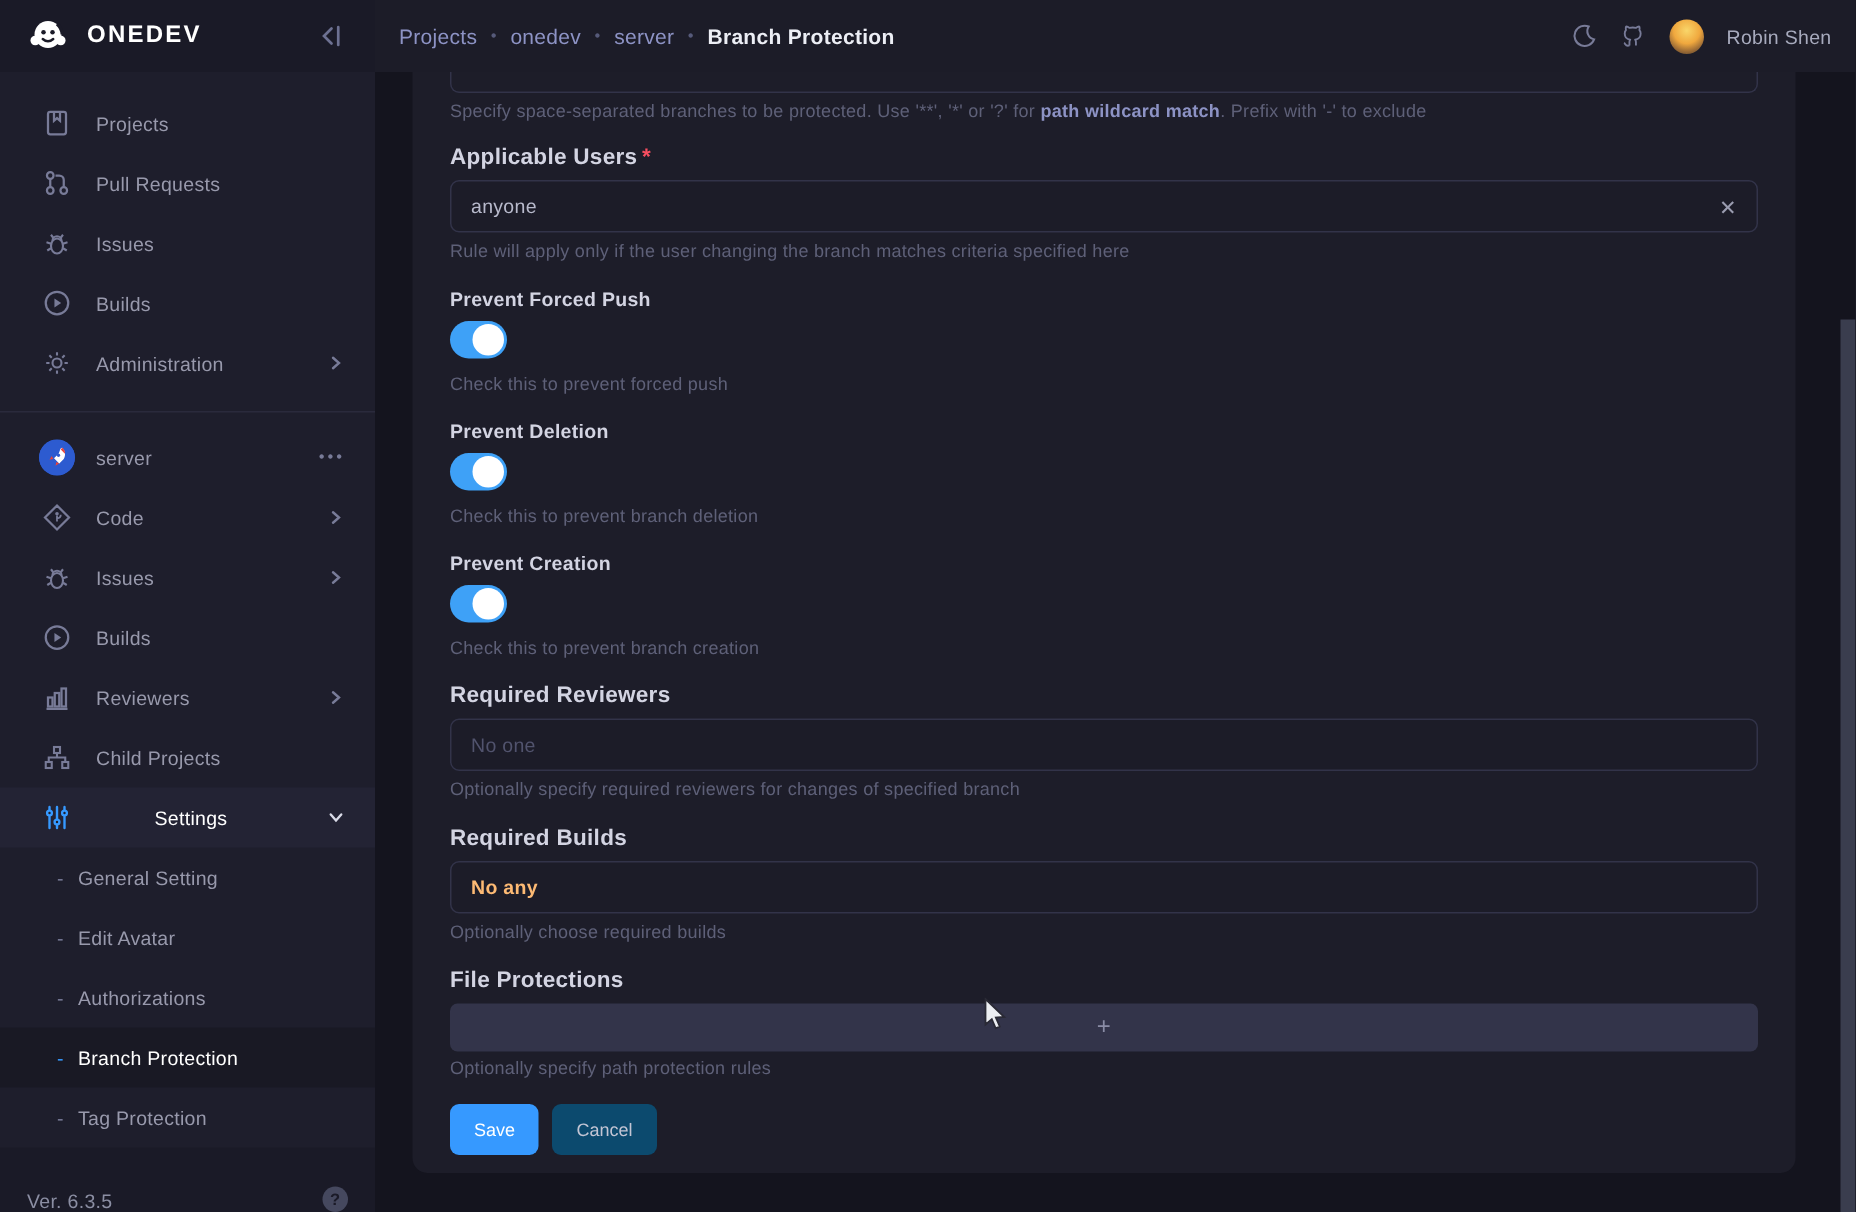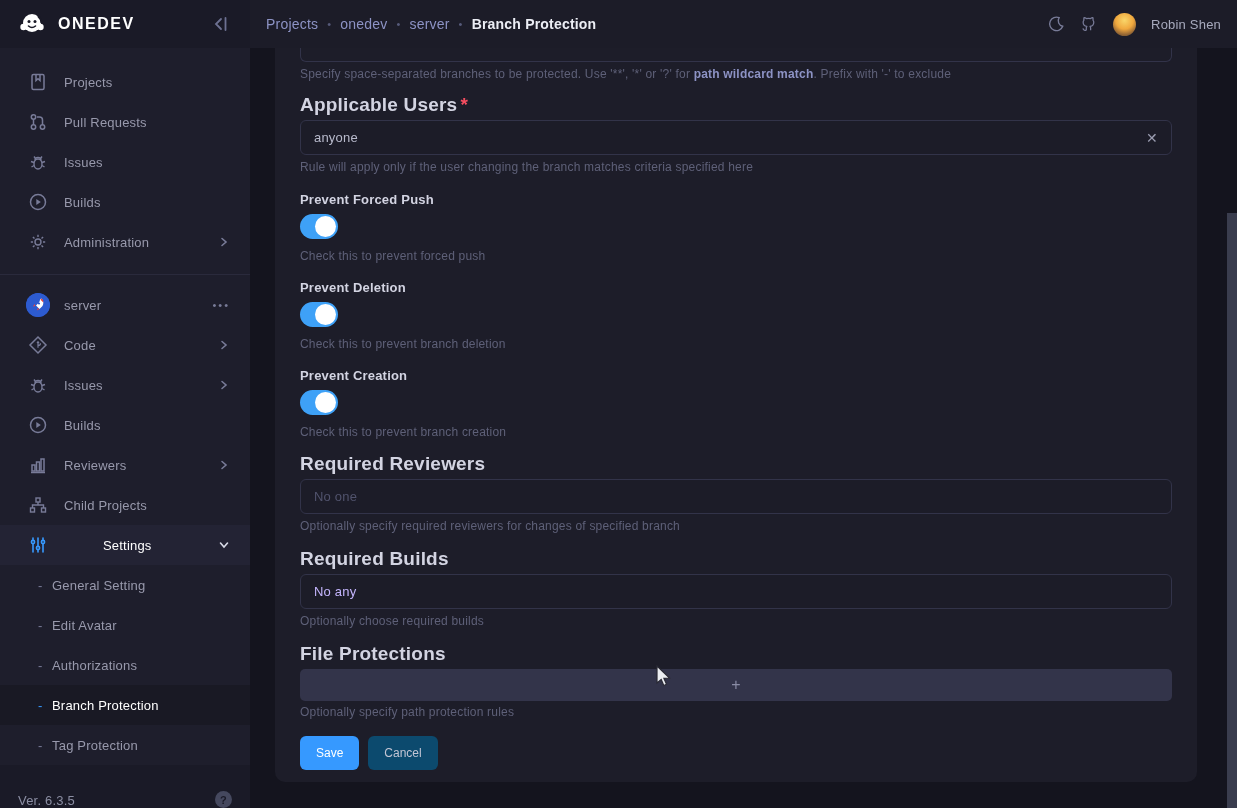--- a/index.html
+++ b/index.html
@@ -91,31 +91,31 @@
   .cropped-input {
     height:14px; border:1px solid #323349; border-top:none;
     border-radius:0 0 6px 6px; margin-bottom:5px;
   }
   .help-text { font-size:12px; color:#5e6078; line-height:14px; }
   .help-link { color:#8d93c5; font-weight:bold; cursor:pointer; }
   .mb16 { margin-bottom:16px; }
   .mb18 { margin-bottom:18px; }
   .mb17 { margin-bottom:17px; }
   .field-label {
-    font-size:19px; font-weight:bold; color:#d3d4e2; margin-bottom:7px; line-height:16px;
+    font-size:15px; font-weight:bold; color:#d3d4e2; margin-bottom:7px; line-height:16px;
   }
   .req-star { color:#f64e60; margin-left:3px; }
   .text-input {
     height:35px; border:1px solid #323349; border-radius:6px;
     display:flex; align-items:center; padding:0 13px; font-size:13px;
     color:#b8bacc; margin-bottom:5px; background:#1c1c28; cursor:text;
   }
   .text-input .clear-x { margin-left:auto; color:#9a9cb0; font-size:14px; cursor:pointer; }
   .text-input.placeholder { color:#51536d; }
-  .text-input.dim-value { color:#c4b5fd; }
+  .text-input.dim-value { color:#fdba74;font-weight:bold; }
 
   .toggle-label { font-size:13px; font-weight:bold; color:#d3d4e2; margin-bottom:6px; line-height:16px; }
   .toggle {
     width:38px; height:25px; border-radius:13px; background:#3ea1f7;
     position:relative; margin-bottom:10px; cursor:pointer;
   }
   .toggle .knob {
     position:absolute; top:2px; right:2px; width:21px; height:21px;
     border-radius:50%; background:#fff;
   }

